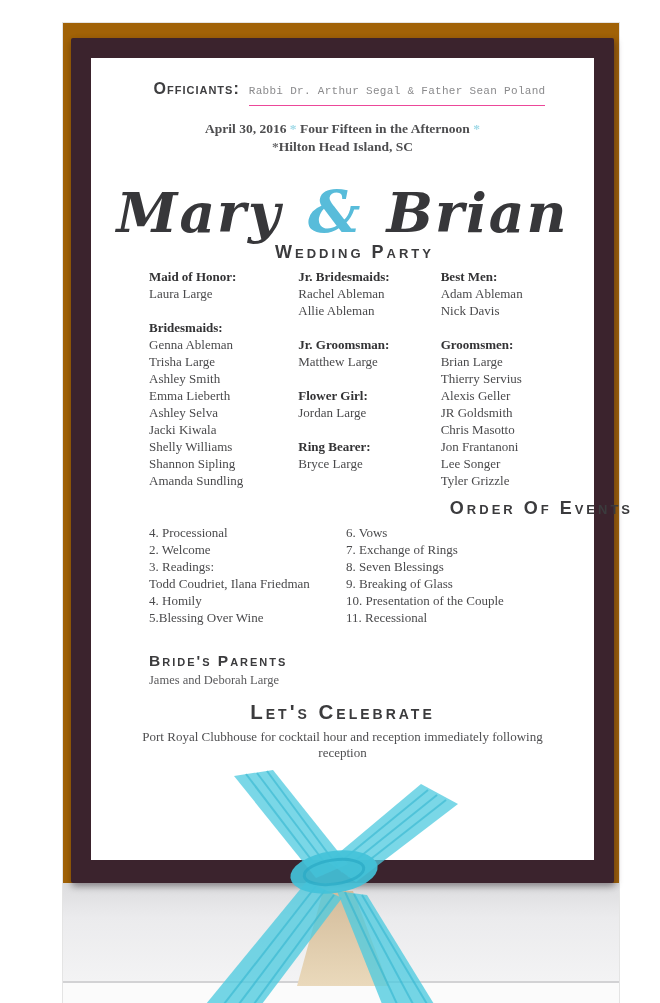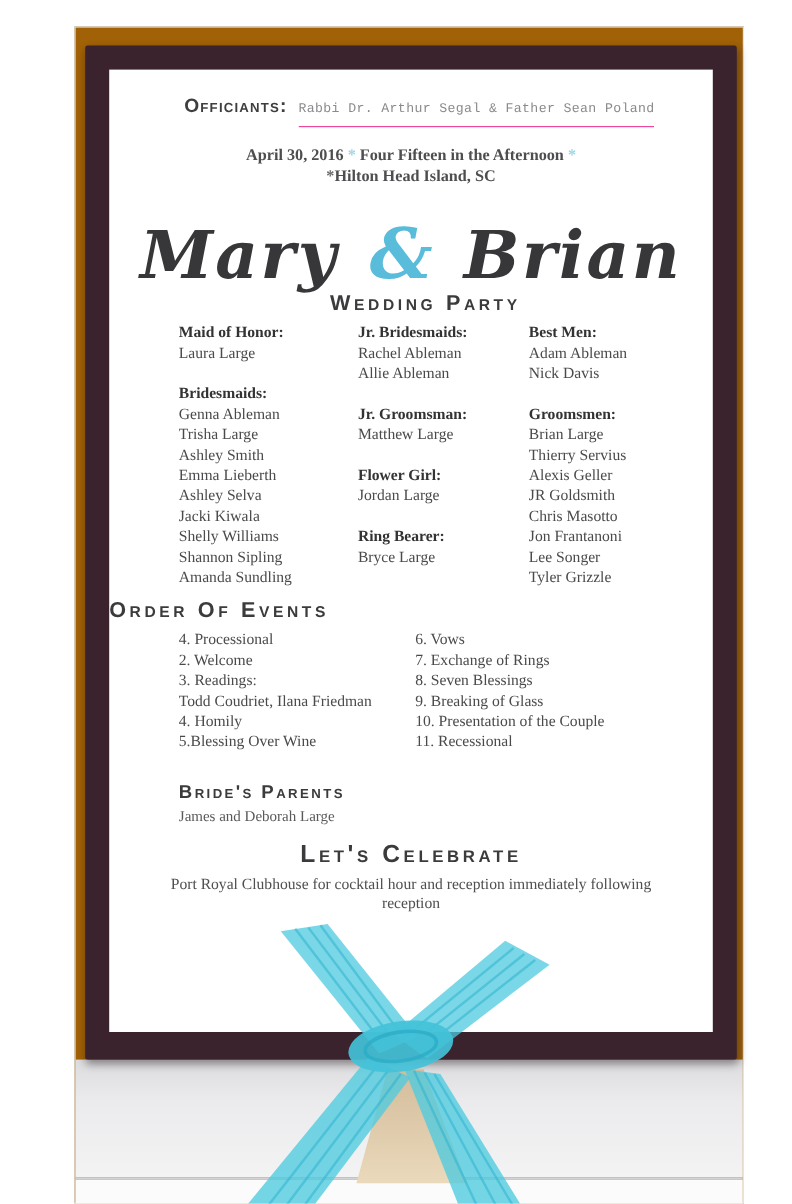--- a/index.html
+++ b/index.html
@@ -71,22 +71,22 @@
   .wp-cols{
     position:absolute;left:58px;top:210px;right:6px;display:flex;
     font-size:13px;line-height:17px;color:#4a4a4c;
   }
   .wp-col1{width:152px;}
   .wp-col2{width:145px;}
   .wp-col3{width:150px;}
   .wp-group{margin-bottom:17px;}
   .wp-label{font-weight:700;color:#333335;}
   
-  .oe-title{position:absolute;left:0;top:440px;width:100%;text-align:left;
-    font-size:18px;letter-spacing:3px;}
+  .oe-title{position:absolute;left:0;top:440px;width:100%;text-align:right;
+    font-size:18px;letter-spacing:3px;padding-left:39px;}
   .oe-cols{
     position:absolute;left:58px;top:466px;right:6px;display:flex;
     font-size:13px;line-height:17px;color:#4a4a4c;
   }
   .oe-left{width:197px;}
   .oe-right{width:240px;}
   
   .parents{position:absolute;left:58px;top:594px;right:6px;display:flex;}
   .parent-block1{width:197px;}
   .parent-block2{width:240px;}

